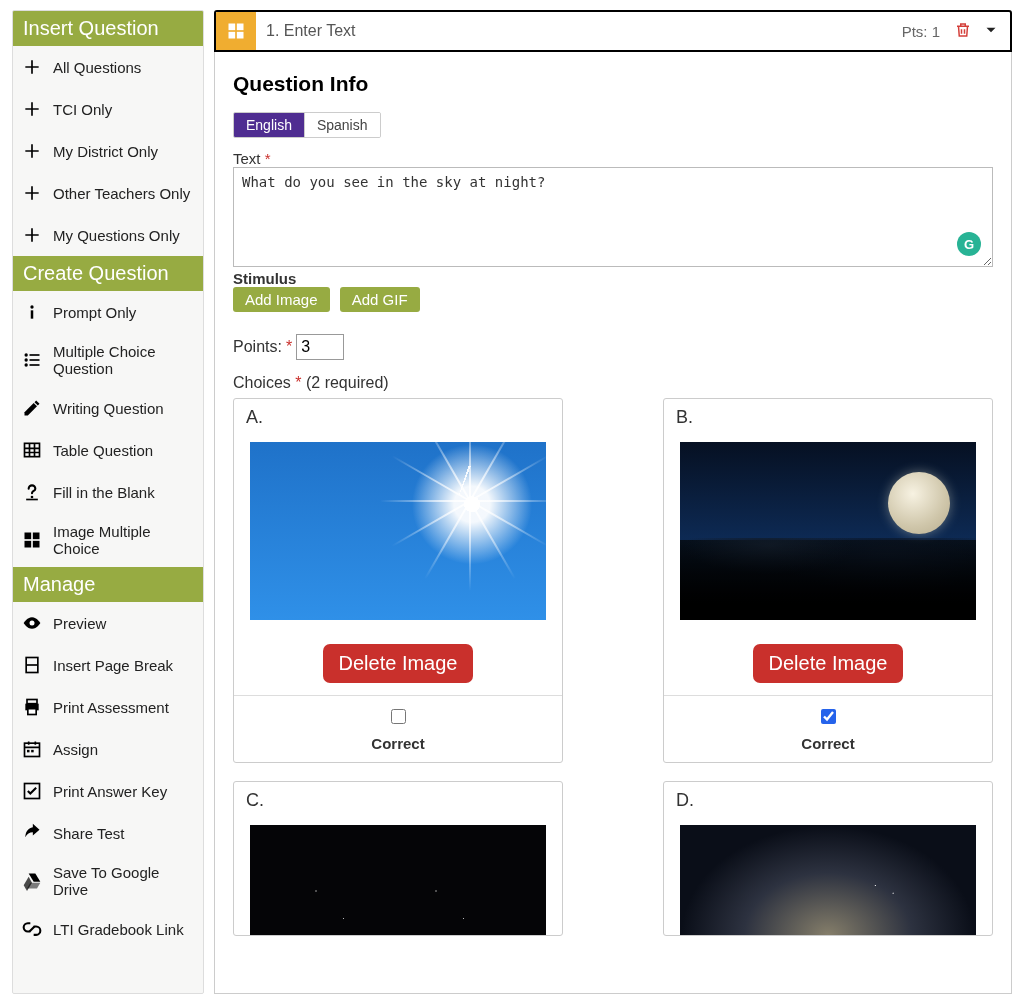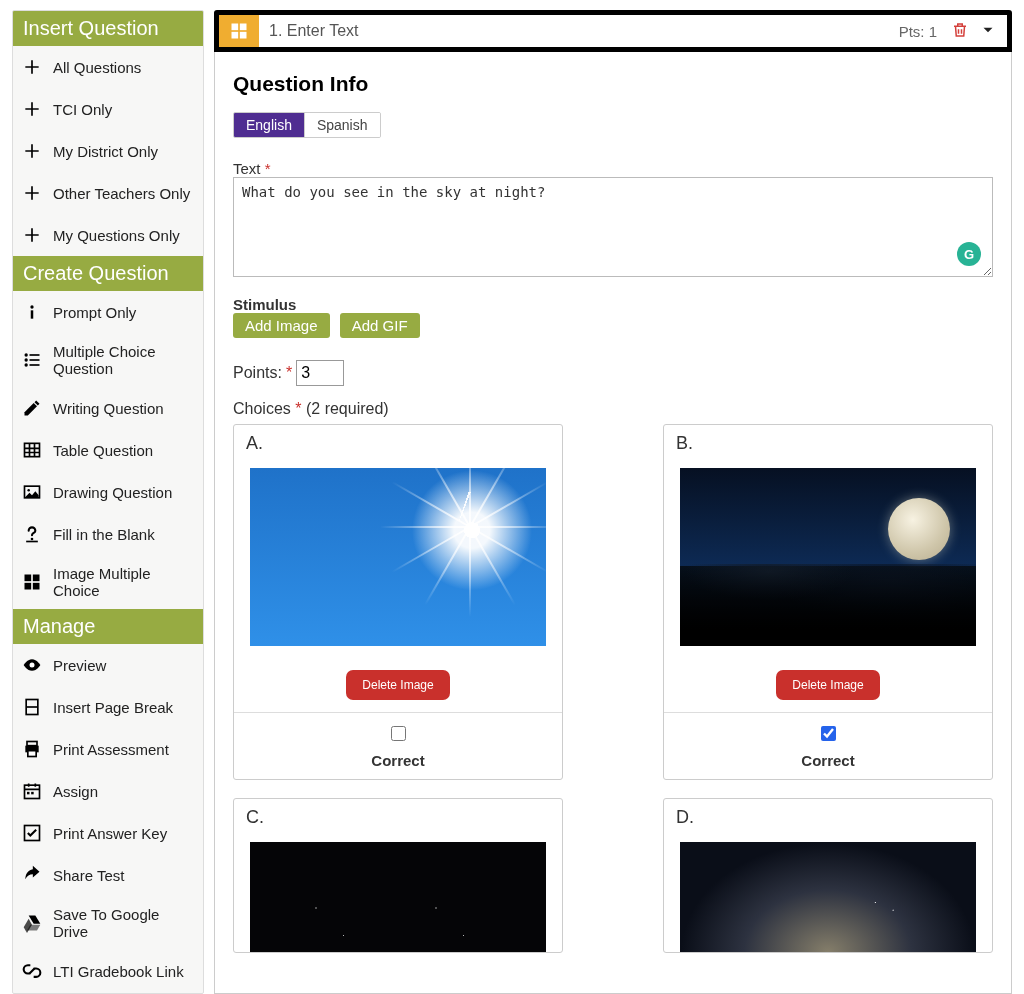--- a/index.html
+++ b/index.html
@@ -9,47 +9,47 @@
 
   
   .sidebar { width:192px; flex:0 0 192px; border:1px solid #ddd; border-radius:2px; background:#f7f7f6; overflow:hidden; }
   .side-section-title { background:#97ab42; color:#fff; font-size:20px; font-weight:500; padding:6px 10px; }
   .side-item { display:flex; align-items:center; gap:10px; padding:10px 8px; cursor:pointer; color:#222; font-size:15px; }
   .side-item .icon { width:22px; height:22px; display:flex; align-items:center; justify-content:center; flex:0 0 22px; }
   .side-item .icon svg { width:20px; height:20px; }
 
   
   .main { flex:1 1 auto; display:flex; flex-direction:column; gap:0; }
-  .q-header { display:flex; align-items:center; border:5px solid #000000; border-radius:3px 3px 0 0; background:#fff; height:42px; overflow:hidden; }
+  .q-header { display:flex; align-items:center; border:2px solid #000000; border-radius:3px 3px 0 0; background:#fff; height:42px; overflow:hidden; }
   .q-header .drag-handle { width:40px; height:42px; background:#f0ad30; display:flex; align-items:center; justify-content:center; color:#fff; }
   .q-header .drag-handle svg{ width:20px; height:20px; }
   .q-header .title { padding-left:10px; flex:1; color:#555; font-size:16px; }
   .q-header .pts { color:#666; font-size:15px; padding-right:8px;}
   .q-header .trash { color:#d43f3a; padding:0 6px; cursor:pointer;}
   .q-header .chevron { color:#333; padding:0 10px 0 4px; cursor:pointer;}
   .q-header .trash svg,.q-header .chevron svg{width:18px;height:18px;}
 
   .q-body { border:1px solid #ccc; border-top:none; padding:14px 18px 0 18px; flex:1; overflow:hidden; }
   .q-body h3 { margin:6px 0 16px 0; font-size:21px; color:#000000; font-weight:600; }
 
   .lang-tabs { display:flex; border:1px solid #ccc; width:max-content; border-radius:2px; overflow:hidden;}
   .lang-tab { padding:4px 12px; font-size:14px; color:#444; cursor:pointer; background:#fff;}
   .lang-tab.active { background:#4f2d91; color:#fff; }
   .lang-tab + .lang-tab { border-left:1px solid #ccc;}
 
-  .field-label { font-size:15px; color:#333; margin-top:22px;}
+  .field-label { font-size:15px; color:#333; margin-top:12px;}
   .req { color:#c9302c;}
   textarea.q-text { width:100%; height:100px; resize:both; border:1px solid #bbb; padding:6px 8px; font-family: Menlo, Consolas, monospace; font-size:14px; color:#333;}
   .text-wrap{position:relative;}
   .grammarly-badge{position:absolute; right:12px; bottom:14px; width:24px;height:24px;border-radius:50%;background:#28b395;color:#fff;display:flex;align-items:center;justify-content:center;font-size:13px;font-weight:700;}
 
-  .stimulus-title{font-weight:700; font-size:15px; margin-top:16px;}
+  .stimulus-title{font-weight:700; font-size:15px; }
   .btn-green{ background:#97ab42; color:#fff; border:none; padding:4px 12px; font-size:15px; border-radius:3px; cursor:pointer;}
   .btn-green + .btn-green{margin-left:6px;}
-  .btn-red{ background:#c9302c; color:#fff; border:none; padding:8px 16px; font-size:12px; border-radius:7px; cursor:pointer; font-weight:500;}
+  .btn-red{ background:#c9302c; color:#fff; border:none; padding:8px 16px; font-size:20px; border-radius:7px; cursor:pointer; font-weight:500;}
 
   .points-row{margin-top:22px; font-size:16px; display:flex; align-items:center; gap:4px;}
   .points-row input{ width:48px; height:26px; border:1px solid #999; font-size:16px; padding:0 4px;}
 
   .choices-label{ margin-top:14px; font-size:16px; color:#333;}
 
   .choices-grid { display:grid; grid-template-columns: 1fr 1fr; gap:18px 100px; margin-top:6px; }
   .choice-card { border:1px solid #ccc; border-radius:3px; background:#fff; display:flex; flex-direction:column;}
   .choice-letter{ font-size:18px; padding:8px 12px 0 12px; color:#333;}
   .choice-img-area{ padding:14px 10px 0 10px; display:flex; align-items:center; justify-content:center;}
@@ -185,30 +185,20 @@
         <span>Writing Question</span>
       </div>
       <div class="side-item">
         <span class="icon">
           <svg viewBox="0 0 24 24">
             <rect x="3" y="4" width="18" height="16" fill="none" stroke="#000" stroke-width="2"></rect>
             <path d="M3 10h18M3 15h18M9 4v16M15 4v16" stroke="#000" stroke-width="2"></path>
           </svg>
         </span>
         <span>Table Question</span>
-      </div>
-      <div class="side-item">
-        <span class="icon">
-          <svg viewBox="0 0 24 24">
-            <rect x="3" y="5" width="18" height="14" fill="none" stroke="#000" stroke-width="2"></rect>
-            <circle cx="8" cy="10" r="1.5" fill="#000"></circle>
-            <path d="M4 18l5-5 3 3 4-5 4 5v2H4z" fill="#000"></path>
-          </svg>
-        </span>
-        <span>Drawing Question</span>
       </div>
       <div class="side-item">
         <span class="icon">
           <svg viewBox="0 0 24 24">
             <path d="M8 8a4 4 0 118 0c0 2-2 2.5-3 3.5-.6.6-1 1-1 2" fill="none" stroke="#000" stroke-width="2.5" stroke-linecap="round"></path>
             <circle cx="12" cy="18" r="1.6" fill="#000"></circle>
             <path d="M5 21h14" stroke="#000" stroke-width="2"></path>
           </svg>
         </span>
         <span>Fill in the Blank</span>

